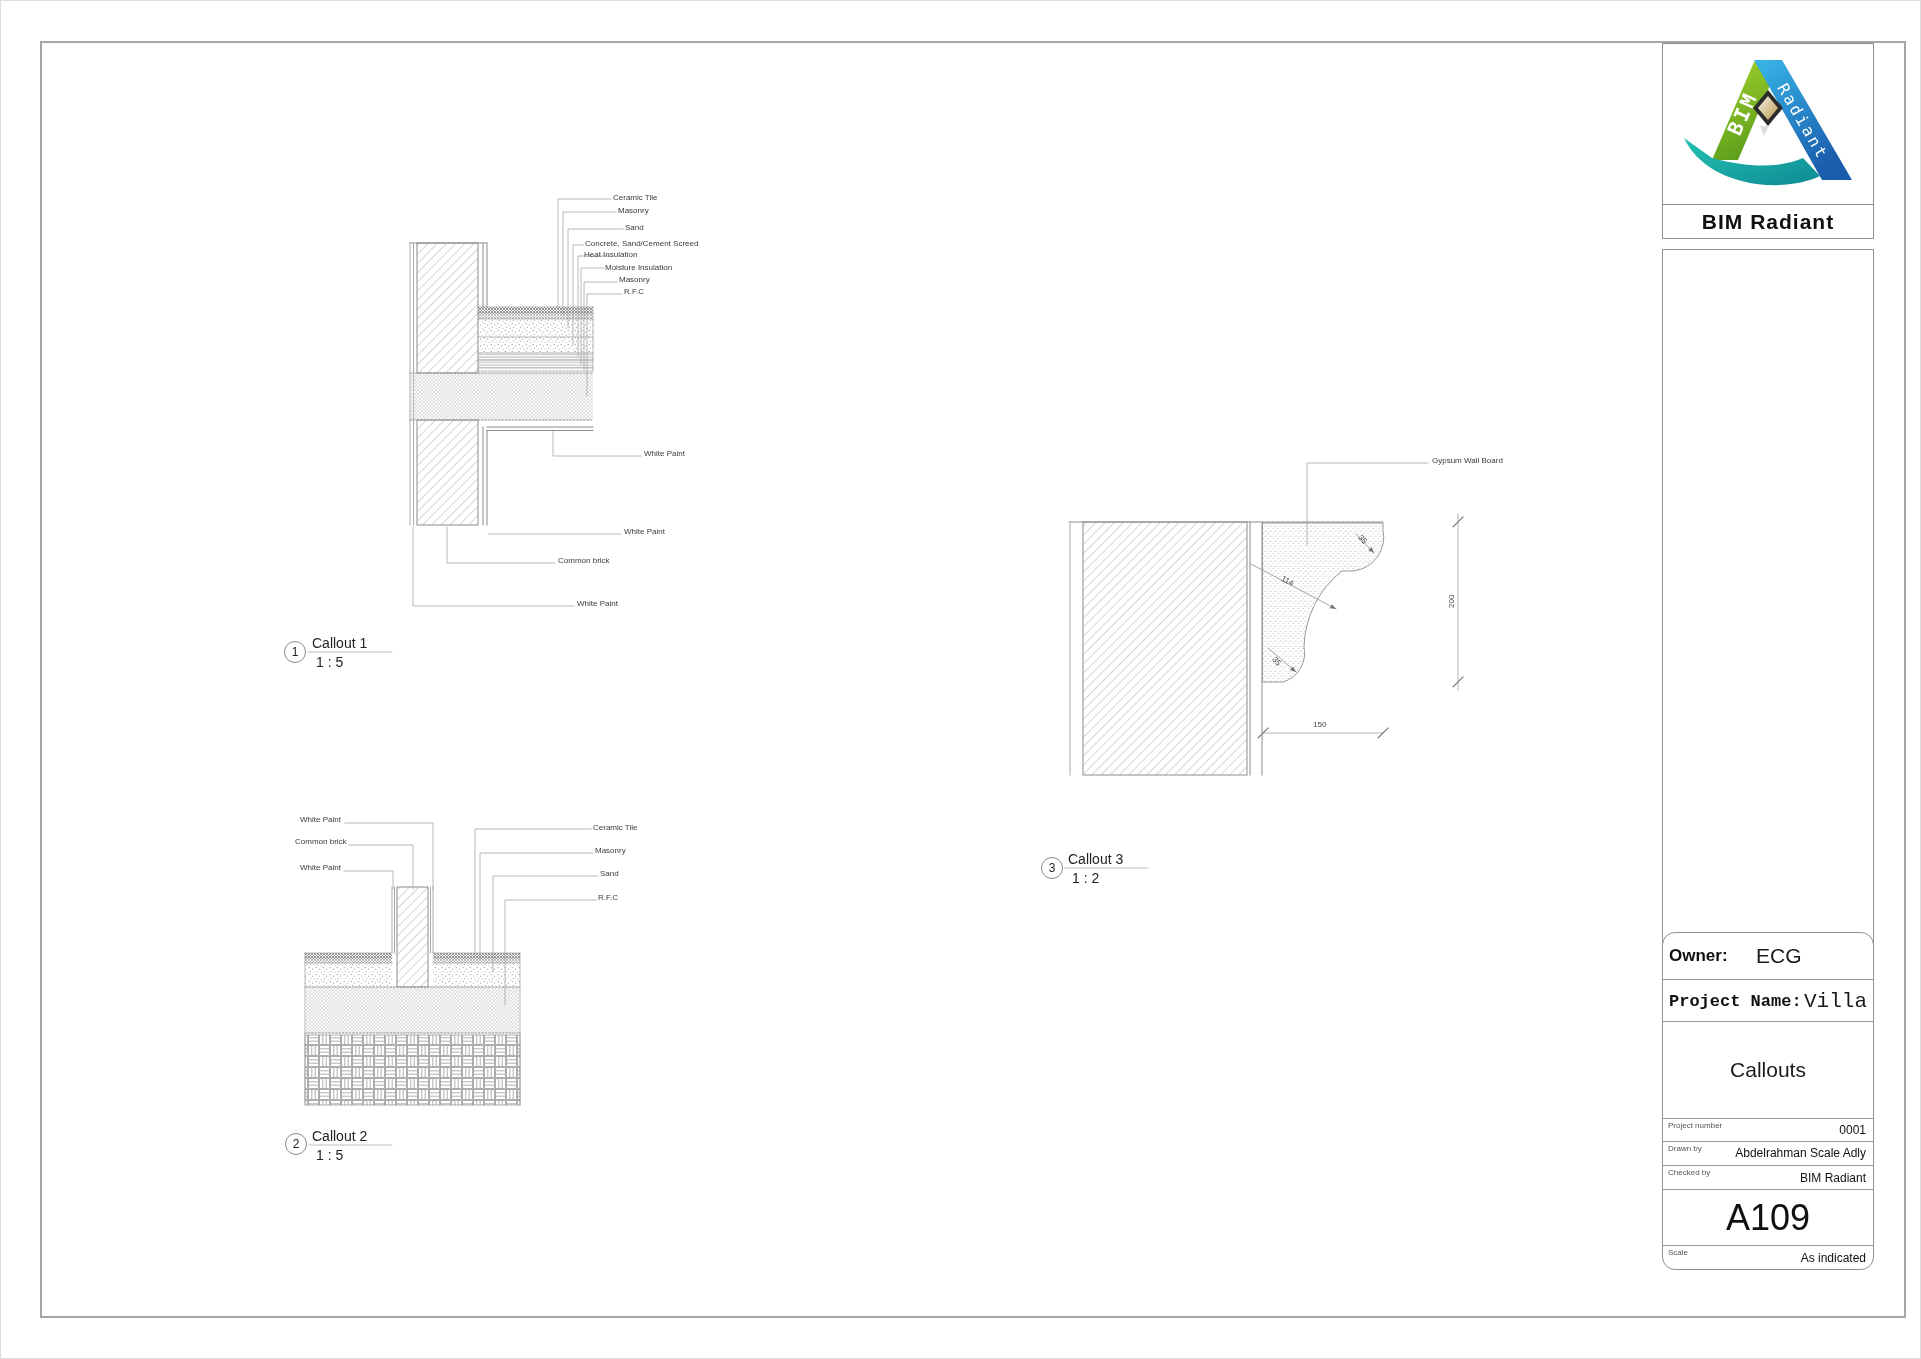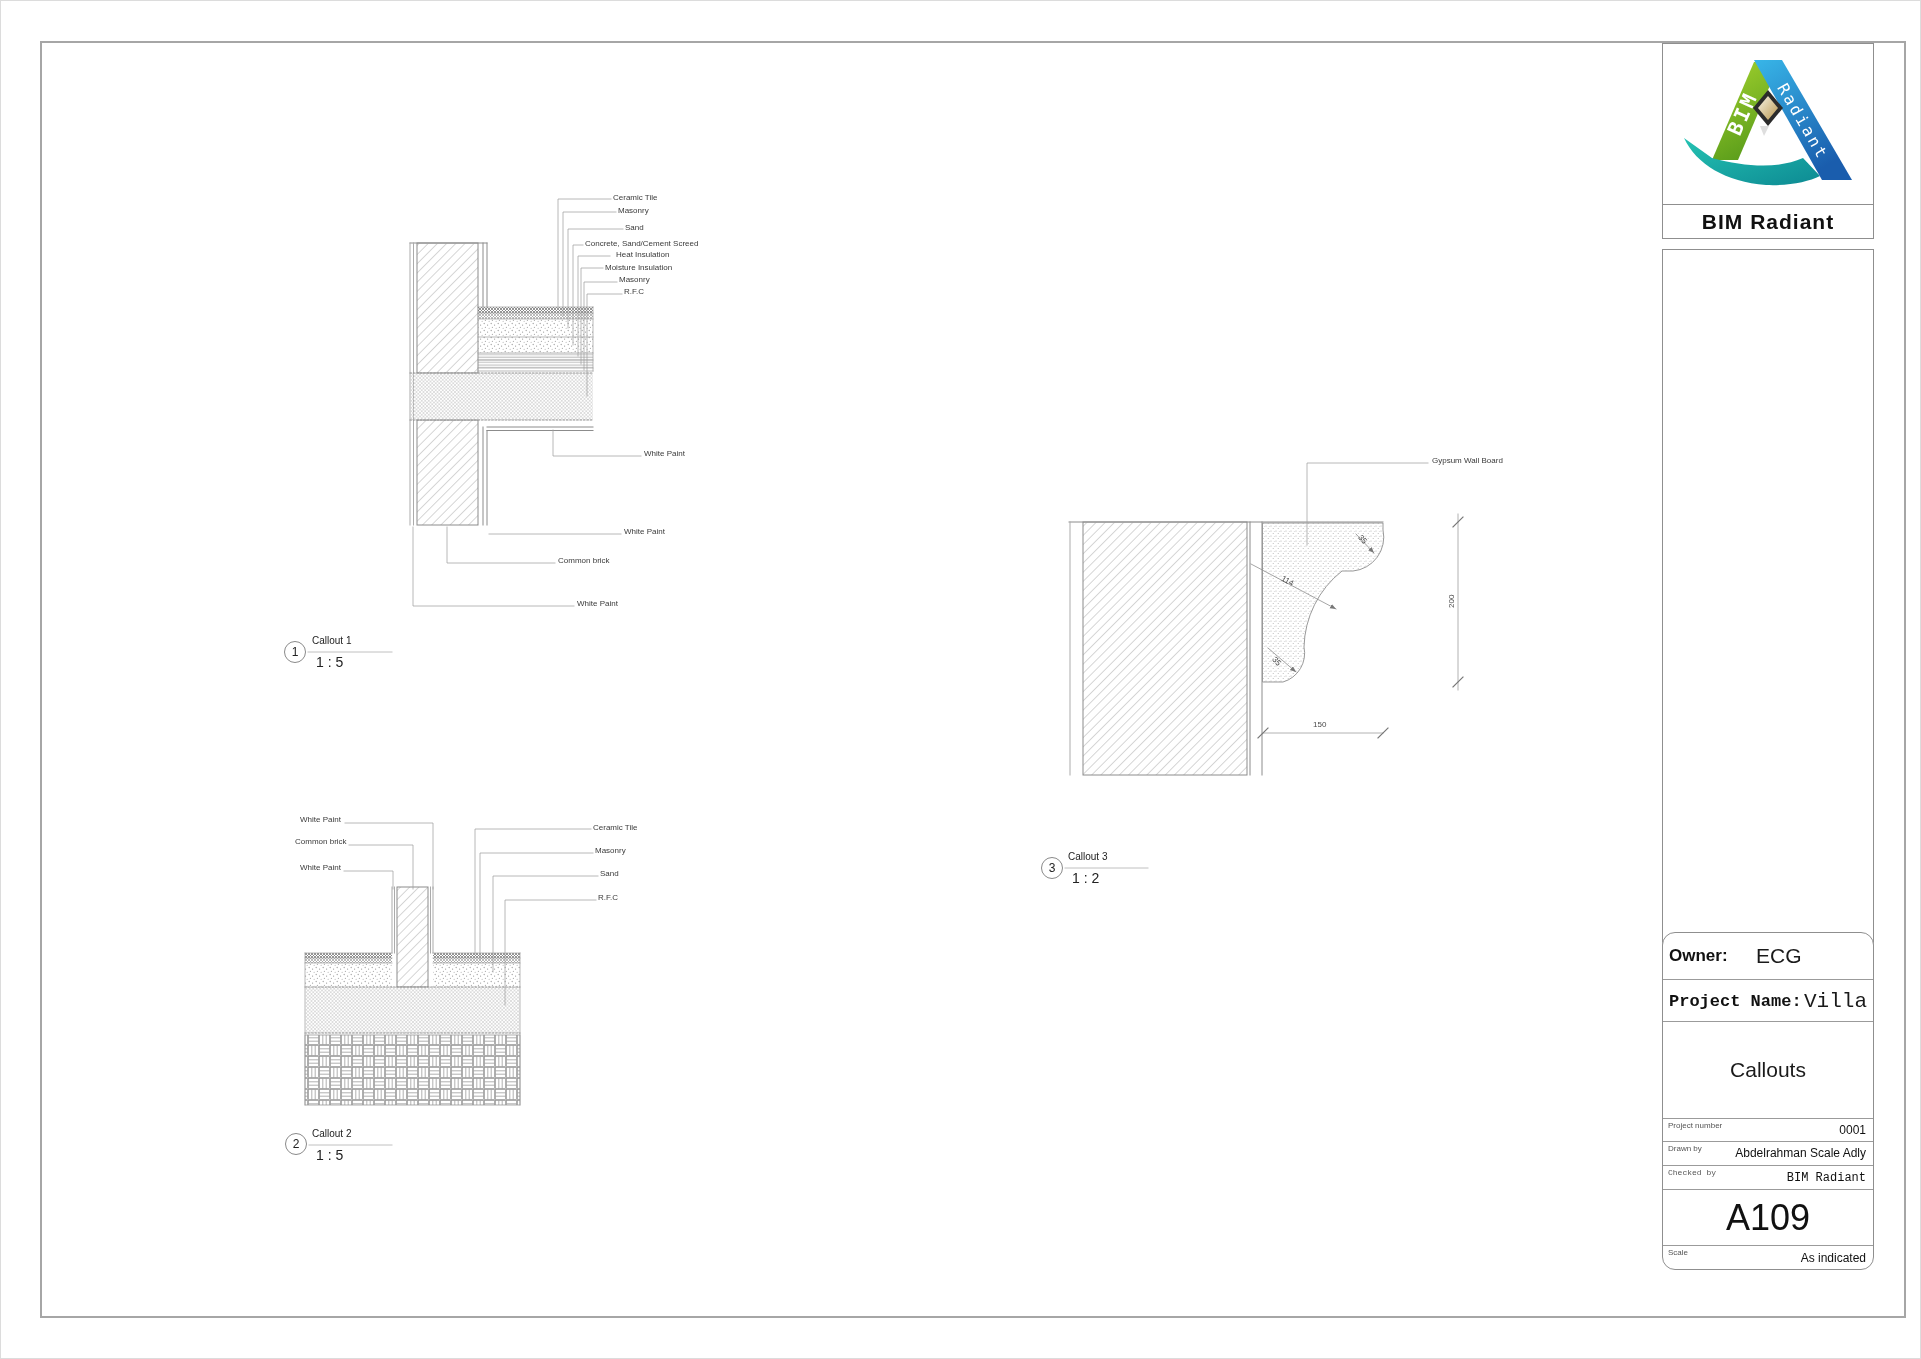--- a/index.html
+++ b/index.html
@@ -2,41 +2,41 @@
 <html><head>
 <meta charset="utf-8">
 <style>
   html,body{margin:0;padding:0;background:#e9e9e9;}
   .page{position:relative;width:1921px;height:1359px;background:#ffffff;overflow:hidden;
         font-family:"Liberation Sans", sans-serif; box-shadow:inset 0 0 0 1px #dcdcdc;}
   .sheet-border{position:absolute;left:40px;top:41px;width:1866px;height:1277px;
         border:2px solid #a6a6a6;box-sizing:border-box;}
   svg.drawing{position:absolute;left:0;top:0;pointer-events:none;}
   .lbl{position:absolute;font-size:8px;line-height:1.1;color:#3a3a3a;white-space:nowrap;}
-  .ttl{position:absolute;font-size:10px;color:#222;white-space:nowrap;text-align:right;}
+  .ttl{position:absolute;font-size:14px;color:#222;white-space:nowrap;text-align:right;}
   .scl{position:absolute;font-size:14px;color:#222;white-space:nowrap;}
   .dim{position:absolute;font-size:8px;color:#4a4a4a;white-space:nowrap;transform-origin:left top;}
   .vpcircle{position:absolute;width:22px;height:22px;border:1px solid #8a8a8a;border-radius:50%;
         display:flex;align-items:center;justify-content:center;font-size:12px;color:#222;background:#fff;box-sizing:border-box;}
   
   .tb-box{position:absolute;left:1662px;width:212px;border:1px solid #8f8f8f;box-sizing:border-box;background:#fff;}
   .tb-logo{top:43px;height:196px;}
   .tb-logo .logo-wrap{height:160px;display:flex;align-items:center;justify-content:center;}
   .tb-logo .caption{height:34px;border-top:1px solid #8f8f8f;display:flex;align-items:center;justify-content:center;
         font-weight:bold;font-size:21px;letter-spacing:1px;color:#111;}
   .tb-empty{top:249px;height:719px;}
   .tb-info{top:932px;height:338px;display:flex;flex-direction:column;border-radius:13px;}
   .tb-row{position:relative;border-top:1px solid #9b9b9b;box-sizing:border-box;}
   .tb-row:first-child{border-top:none;}
   .row-owner{height:46px;}
   .row-project{height:43px;font-family:Liberation Mono, monospace;}
   .row-callouts{height:97px;display:flex;align-items:center;justify-content:center;font-size:21px;color:#1a1a1a;text-align:center;}
   .row-small{height:23px;}
   .row-drawn{height:24px;text-align:right;}
-  .row-checked{height:25px;font-family:Liberation Mono, monospace;}
+  .row-checked{height:25px;}
   .row-sheetnum{height:56px;display:flex;align-items:center;justify-content:center;font-size:36px;color:#111;}
   .row-scale{height:24px;}
   .fld-label{position:absolute;left:5px;top:2px;font-size:8px;color:#555;}
   .fld-value{position:absolute;right:7px;top:50%;transform:translateY(-50%);font-size:12px;color:#111;}
   .big-label{position:absolute;left:6px;top:50%;transform:translateY(-50%);font-weight:bold;font-size:17px;color:#111;}
   .big-value{position:absolute;top:50%;transform:translateY(-50%);font-size:21px;color:#1a1a1a;}
 </style>
 </head>
 <body>
 
@@ -225,21 +225,21 @@
         <line x1="1268" y1="648" x2="1296" y2="672" marker-end="url(#arrow)"></line>
       </g>
       <line x1="1065" y1="868" x2="1148" y2="868" stroke="#c0c0c0" stroke-width="1"></line>
     </g>
   </svg>
 
   <div class="lbl" style="left:613px;top:194px">Ceramic Tile</div>
   <div class="lbl" style="left:618px;top:207px">Masonry</div>
   <div class="lbl" style="left:625px;top:224px">Sand</div>
   <div class="lbl" style="left:585px;top:240px">Concrete, Sand/Cement Screed</div>
-  <div class="lbl" style="left:616px;top:251px">Heat Insulation</div>
+  <div class="lbl" style="left:584px;top:251px">Heat Insulation</div>
   <div class="lbl" style="left:605px;top:264px">Moisture Insulation</div>
   <div class="lbl" style="left:619px;top:276px">Masonry</div>
   <div class="lbl" style="left:624px;top:288px">R.F.C</div>
   <div class="lbl" style="left:644px;top:450px">White Paint</div>
   <div class="lbl" style="left:624px;top:528px">White Paint</div>
   <div class="lbl" style="left:558px;top:557px">Common brick</div>
   <div class="lbl" style="left:577px;top:600px">White Paint</div>
   <div class="vpcircle" style="left:284px;top:641px">
       <span>1</span>
     </div>

